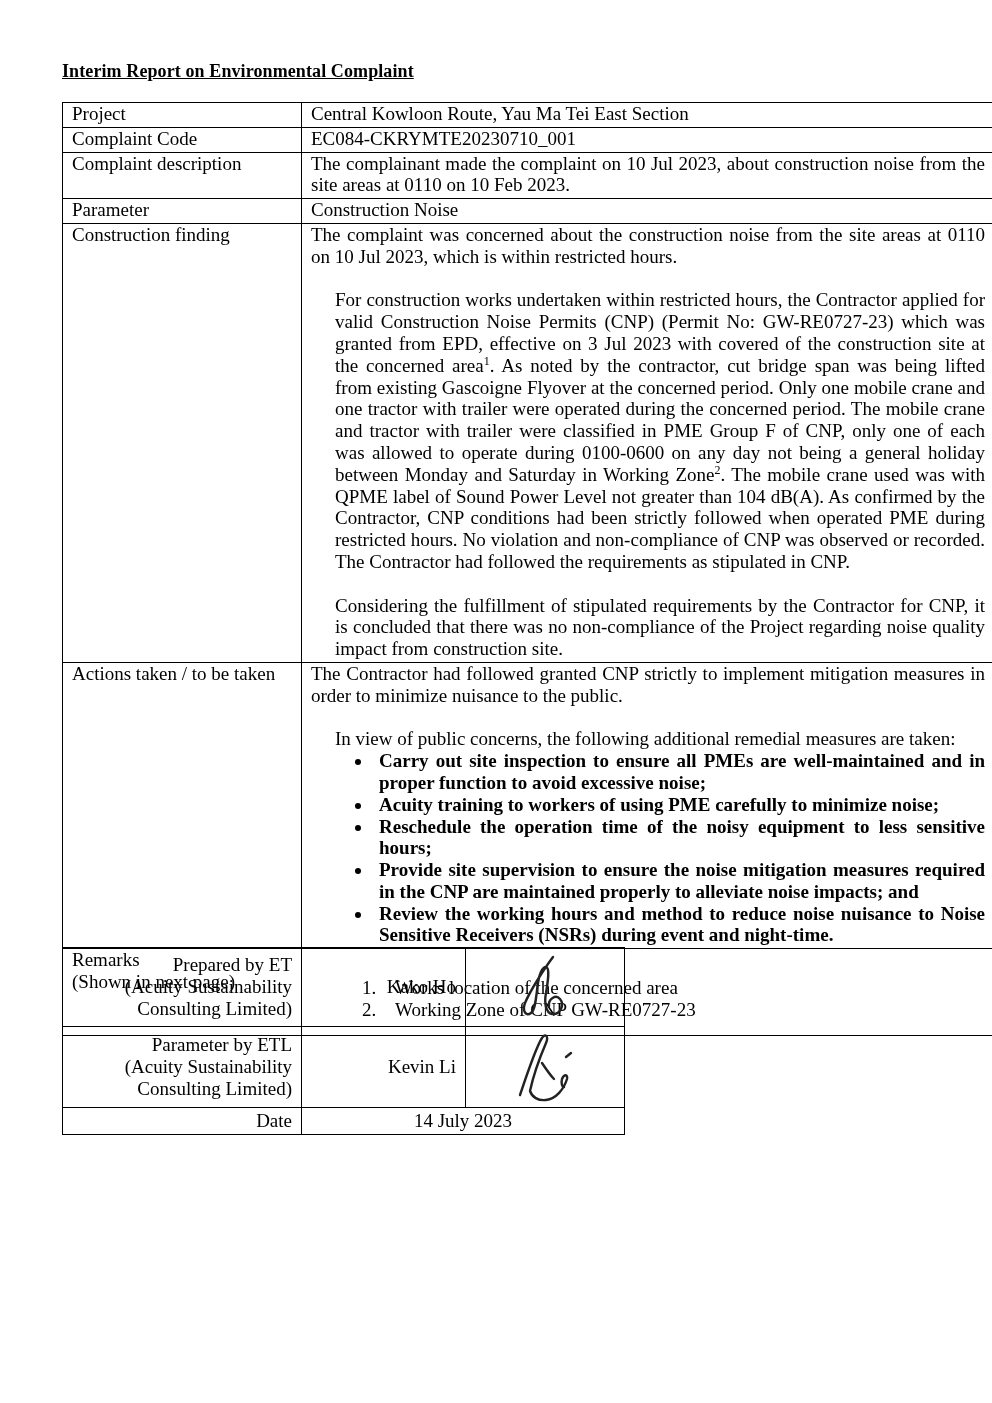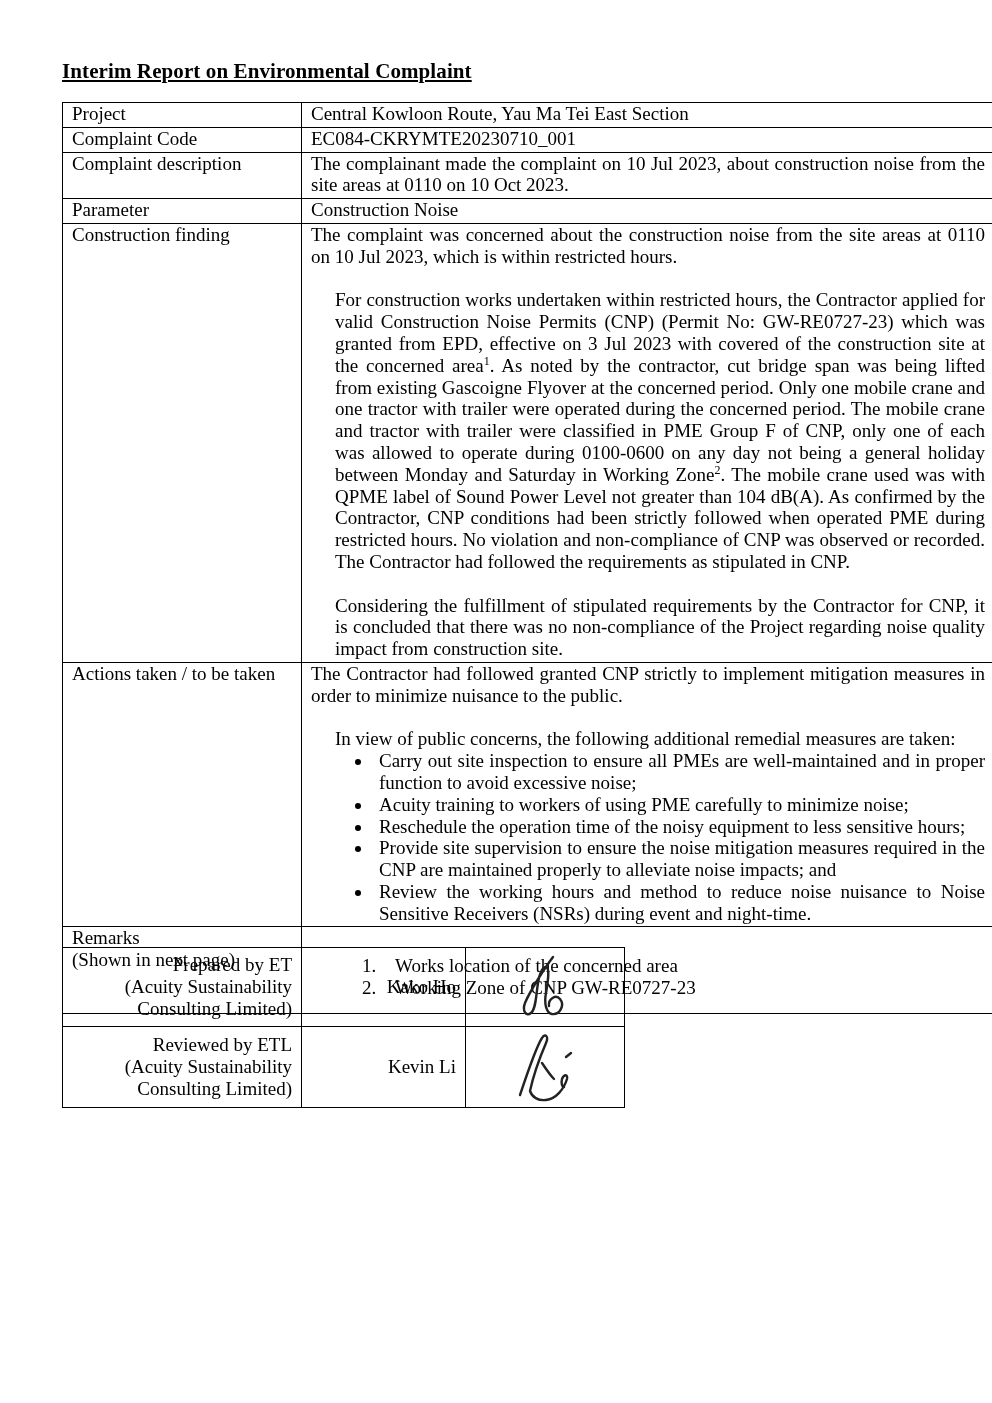--- a/index.html
+++ b/index.html
@@ -4,39 +4,39 @@
 <style>
   html,body{margin:0;padding:0;background:#ffffff;}
   body{
     width:992px;height:1403px;position:relative;
     font-family:"Liberation Serif","DejaVu Serif",serif;
     color:#000;font-size:19px;line-height:21.8px;
     -webkit-font-smoothing:antialiased;
   }
   .page-title{
     position:absolute;left:62px;top:61px;
-    font-size:21px;font-weight:bold;text-decoration:underline;
+    font-size:18px;font-weight:bold;text-decoration:underline;
     letter-spacing:.1px;
     text-align:right;
   }
   table.report{
     position:absolute;left:62px;top:102px;width:894px;
     border-collapse:collapse;table-layout:fixed;
   }
   table.report td{
     border:1.6px solid #000;vertical-align:top;
     padding:0px 9px 2px 9px;
   }
   td.lbl{width:220px;}
   td.val{width:674px;}
   td.val p{margin:0;text-align:justify;}
   td.val p + p{margin-top:21.8px;margin-left:24px;}
   sup{font-size:12px;line-height:0;vertical-align:super;}
   ul.bullets{margin:0;padding:0 0 0 62px;list-style:disc outside;}
-  ul.bullets li{text-align:justify;padding-left:6px;}
+  ul.bullets li{text-align:justify;padding-left:6px;font-weight:bold;}
   ol.numbered{margin:12px;padding:16px 0 0 58px;list-style:decimal outside;}
   ol.numbered li{padding-left:14px;text-align:left;}
   table.signoff{
     position:absolute;left:62px;top:947px;width:505px;
     border-collapse:collapse;table-layout:fixed;
   }
   table.signoff td{
     border:1.6px solid #000;padding:2px 9px;margin-top:36px;
   }
   td.sig-label{width:220px;text-align:right;vertical-align:middle;}
@@ -61,21 +61,21 @@
     <td class="lbl">Project</td>
     <td class="val">Central Kowloon Route, Yau Ma Tei East Section</td>
   </tr>
   <tr style="height:22px;">
     <td class="lbl">Complaint Code</td>
     <td class="val">EC084-CKRYMTE20230710_001</td>
   </tr>
   <tr style="height:45px;">
     <td class="lbl">Complaint description</td>
     <td class="val">
-      <p>The complainant made the complaint on 10 Jul 2023, about construction noise from the site areas at 0110 on 10 Oct 2023.</p>
+      <p>The complainant made the complaint on 10 Jul 2023, about construction noise from the site areas at 0110 on 10 Feb 2023.</p>
     </td>
   </tr>
   <tr style="height:22px;">
     <td class="lbl">Parameter</td>
     <td class="val">Construction Noise</td>
   </tr>
   <tr style="height:428px;">
     <td class="lbl">Construction finding</td>
     <td class="val">
       <p>The complaint was concerned about the construction noise from the site areas at 0110 on 10 Jul 2023, which is within restricted hours.</p>
@@ -122,27 +122,31 @@
     </td>
     <td class="sig-name">Kako Ho</td>
     <td class="sig-img">
       <svg class="sigsvg" width="110" height="72" viewBox="0 0 110 72">
         <path d="M63,6 C54,18 40,40 35,52 C32,60 36,66 41,62 C46,58 46,44 48,32 C49,24 52,16 56,16 C60,17 58,30 56,42 C54,52 56,62 62,63 C70,64 75,54 70,48 C66,43 58,48 59,55"></path>
       </svg>
     </td>
   </tr>
   <tr class="sig-row">
     <td class="sig-label">
-      <div>Reviewed by ETL</div>
+      <div>Parameter by ETL</div>
       <div>(Acuity Sustainability</div>
       <div>Consulting Limited)</div>
     </td>
     <td class="sig-name">Kevin Li</td>
     <td class="sig-img">
       <svg class="sigsvg" width="110" height="76" viewBox="0 0 110 76">
         <path d="M30,66 C36,48 46,18 52,9 C55,4 59,7 56,14 C50,28 43,48 40,62 C42,68 48,72 56,71 C66,70 74,60 77,50 C78,45 74,45 72,50 C71,54 72,58 74,58"></path>
         <path d="M52,34 C56,40 60,46 64,50"></path>
         <path d="M76,28 L81,24"></path>
       </svg>
     </td>
   </tr>
+  <tr class="date-row">
+    <td class="date-label">Date</td>
+    <td class="date-value" colspan="2">14 July 2023</td>
+  </tr>
 </tbody>
   </table>
 
 </body></html>

